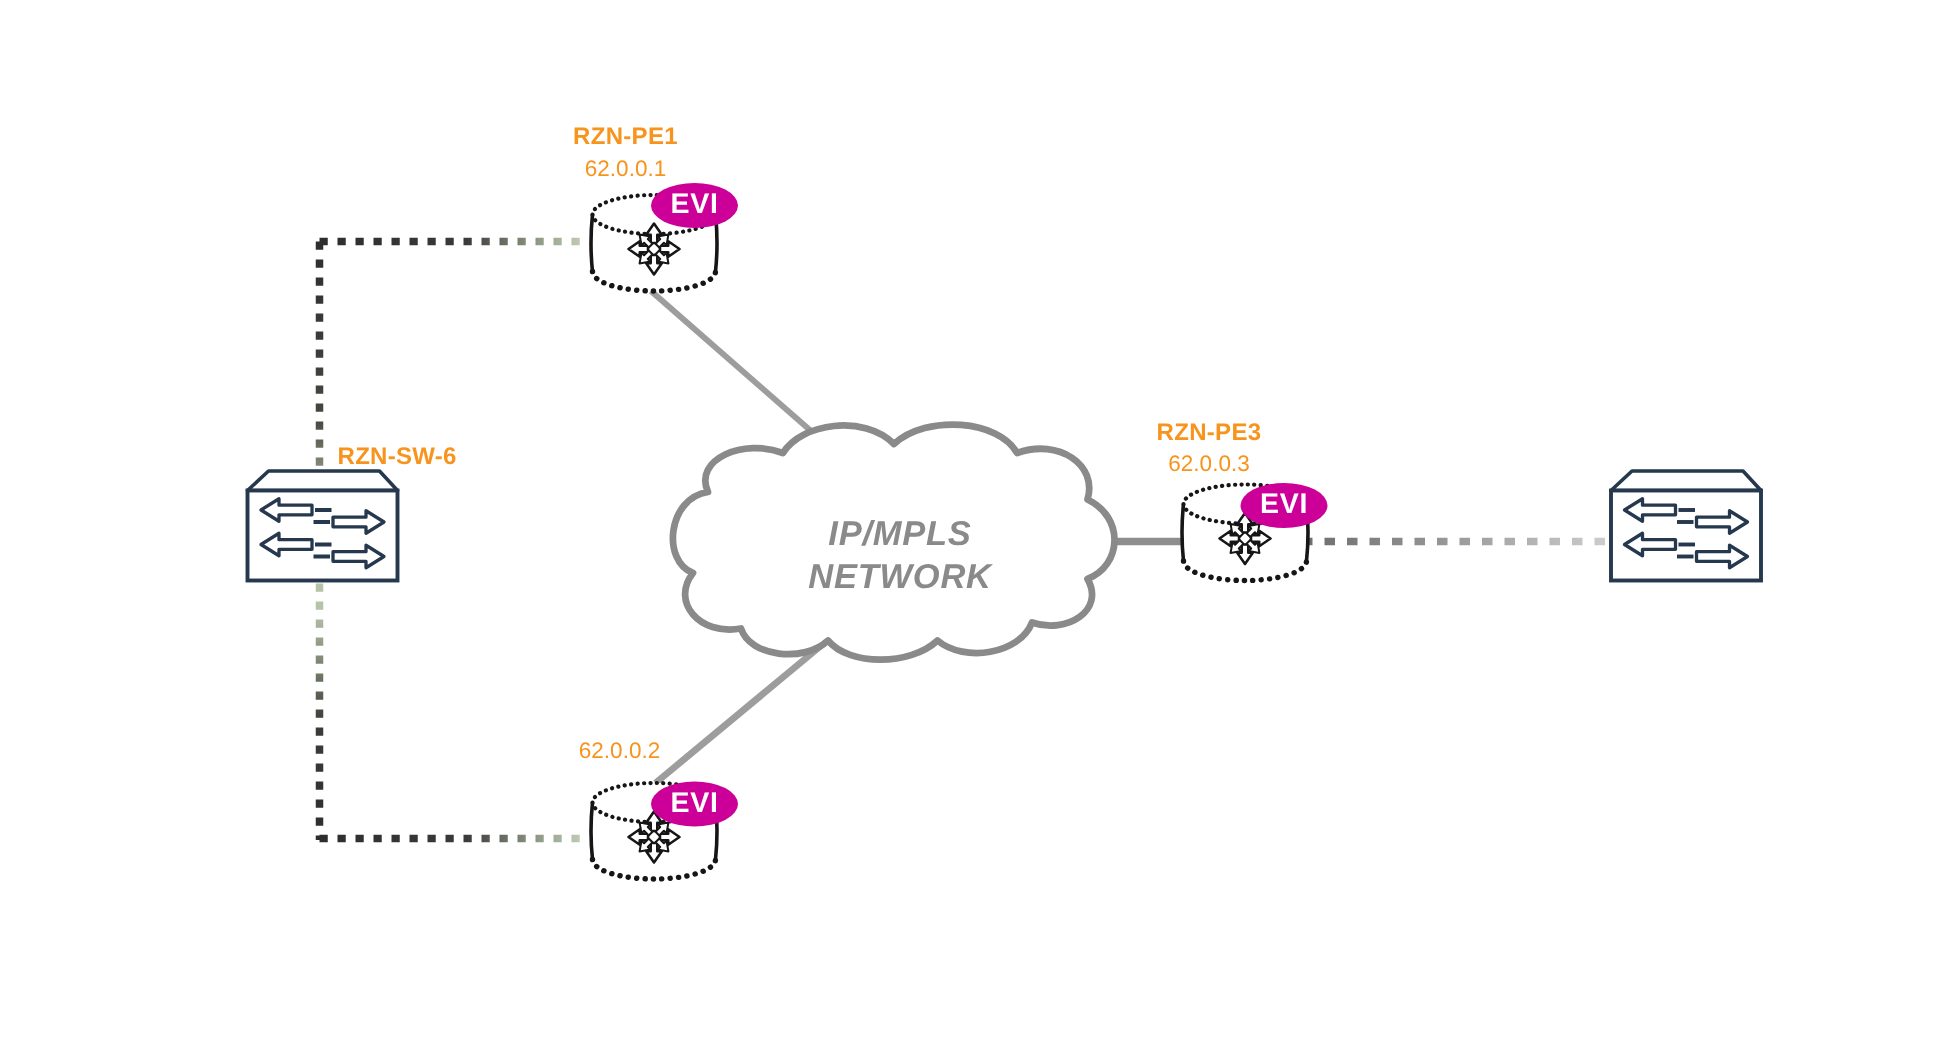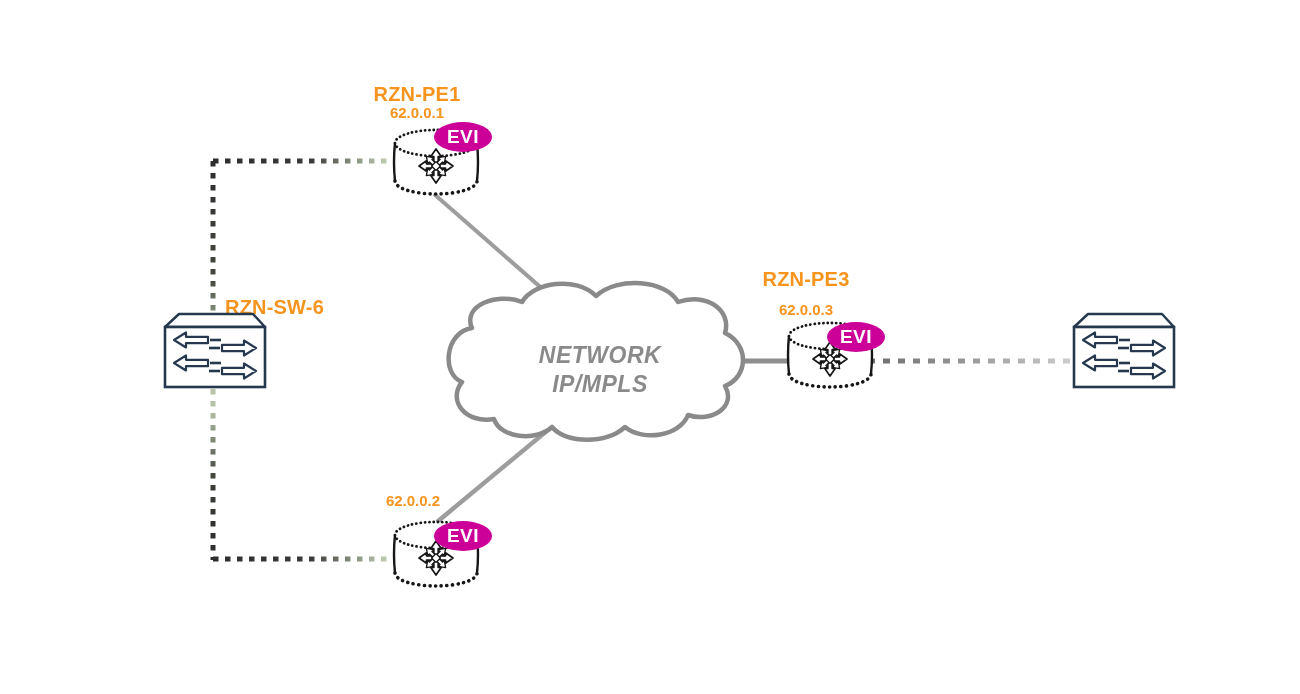--- a/index.html
+++ b/index.html
@@ -4,33 +4,32 @@
 <style>
   html,body{margin:0;padding:0;background:#fff;}
   body{font-family:"Liberation Sans",sans-serif;}
   .stage{position:relative;width:1300px;height:694px;background:#fff;overflow:hidden;}
   .wires{position:absolute;left:0;top:0;}
   .icon{position:absolute;}
   .node-title{
     position:absolute;
     color:var(--label-orange,#f7941d);
     font-weight:bold;
-    font-size:20px;
+    font-size:16px;
     letter-spacing:.2px;
     white-space:nowrap;
   }
   .centered{width:160px;text-align:center;}
   .node-ip{
     position:absolute;
     color:var(--label-orange,#f7941d);
     font-size:15px;
     width:160px;
     text-align:center;
     white-space:nowrap;
-    font-weight:bold;
   }
   .evi{
     position:absolute;
     width:58px;height:30px;
     background:var(--evi-magenta,#cc0099);
     border-radius:50%;
     color:#fff;
     display:flex;align-items:center;justify-content:center;
     font-size:19px;font-weight:600;letter-spacing:.5px;
     z-index:5;
@@ -137,38 +136,38 @@
              C 750 345 748 377 725 386
              C 737 407 711 423 688 415
              C 680 436 643 442 625 427
              C 607 444 566 444 552 427
              C 536 442 500 438 494 419
              C 466 424 447 401 462 382
              C 441 374 445 332 472 328 Z" fill="#ffffff" stroke="var(--cloud-gray,#8a8a8a)" stroke-width="4.5" stroke-linejoin="round"></path>
   </svg>
 
   <div class="cloud-label">
+    <div>IP/MPLS</div>
     <div>NETWORK</div>
-    <div>IP/MPLS</div>
   </div>
 
   <div class="node-title centered" style="left:337px;top:83px">RZN-PE1</div>
   <div class="node-ip" style="left:337px;top:104px">62.0.0.1</div>
   <svg class="icon" style="left:391px;top:126px" width="90" height="78" viewBox="0 0 90 78">
       <use href="#router-glyph"></use>
     </svg>
   <div class="evi" style="left:434px;top:122px">EVI</div>
 
   <div class="node-ip" style="left:333px;top:492px">62.0.0.2</div>
   <svg class="icon" style="left:391px;top:518px" width="90" height="78" viewBox="0 0 90 78">
       <use href="#router-glyph"></use>
     </svg>
   <div class="evi" style="left:434px;top:521px">EVI</div>
 
-  <div class="node-title centered" style="left:726px;top:268px">RZN-PE3</div>
+  <div class="node-title centered" style="left:726px;top:280px">RZN-PE3</div>
   <div class="node-ip" style="left:726px;top:301px">62.0.0.3</div>
   <svg class="icon" style="left:785px;top:319px" width="90" height="78" viewBox="0 0 90 78">
       <use href="#router-glyph"></use>
     </svg>
   <div class="evi" style="left:827px;top:322px">EVI</div>
 
   <div class="node-title" style="left:225px;top:296px">RZN-SW-6</div>
   <svg class="icon" style="left:159px;top:310px" width="112" height="82" viewBox="0 0 112 82">
       <use href="#switch-glyph"></use>
     </svg>

